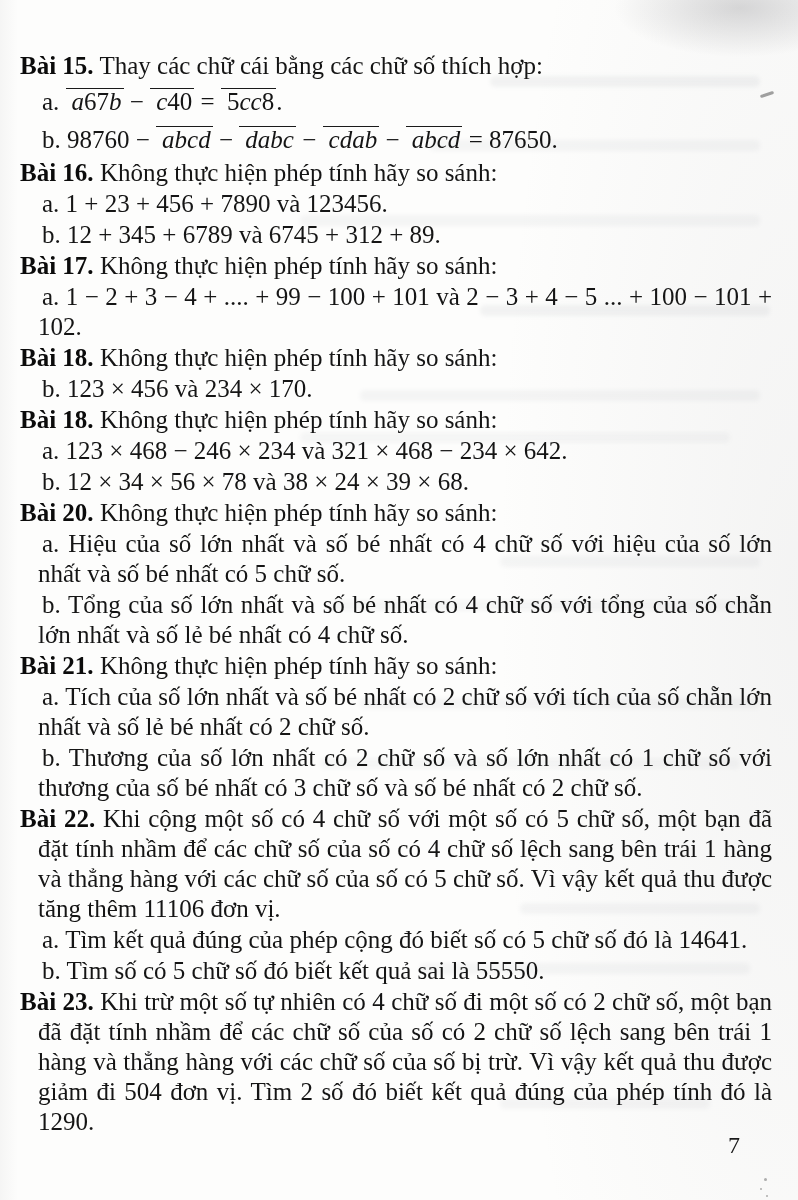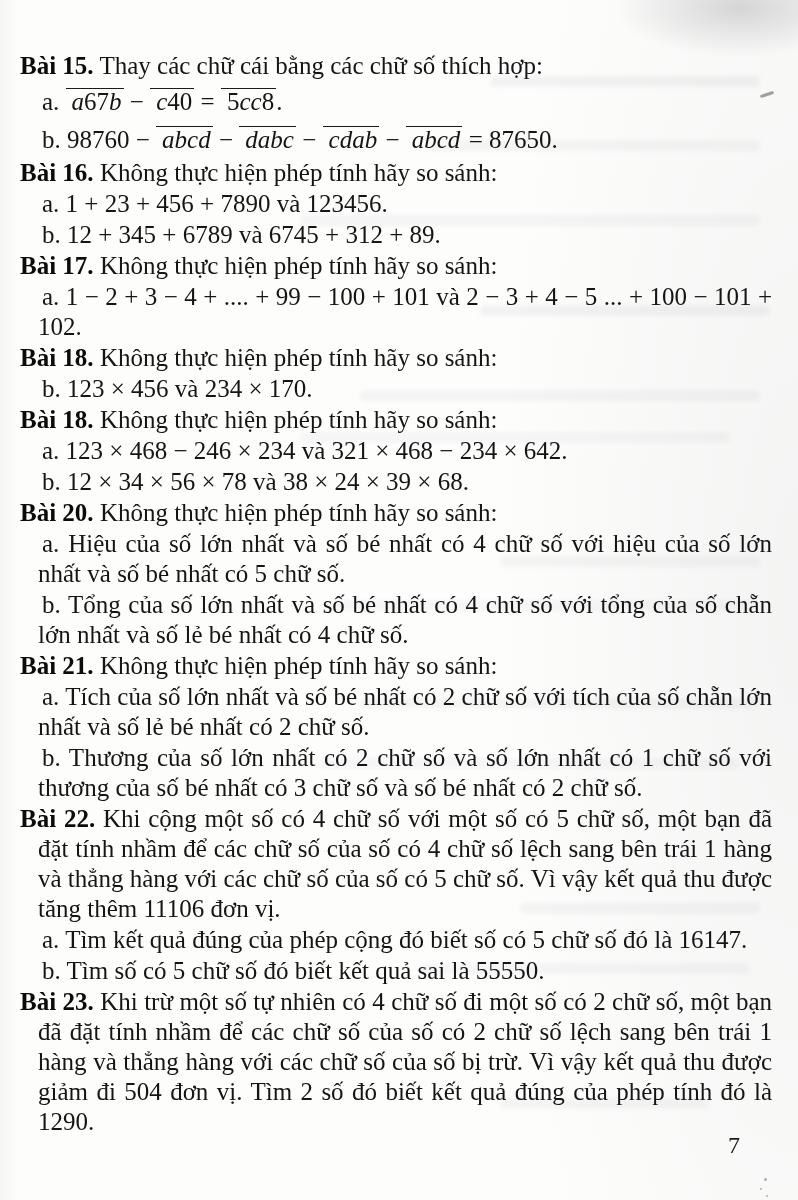--- a/index.html
+++ b/index.html
@@ -85,19 +85,19 @@
       <p class="intro"><span class="plabel">Bài 18.</span> Không thực hiện phép tính hãy so sánh:</p>
       <p class="part">a. 123 × 468 − 246 × 234 và 321 × 468 − 234 × 642.</p>
       <p class="part">b. 12 × 34 × 56 × 78 và 38 × 24 × 39 × 68.</p>
       <p class="intro"><span class="plabel">Bài 20.</span> Không thực hiện phép tính hãy so sánh:</p>
       <p class="part">a. Hiệu của số lớn nhất và số bé nhất có 4 chữ số với hiệu của số lớn nhất và số bé nhất có 5 chữ số.</p>
       <p class="part">b. Tổng của số lớn nhất và số bé nhất có 4 chữ số với tổng của số chẵn lớn nhất và số lẻ bé nhất có 4 chữ số.</p>
       <p class="intro"><span class="plabel">Bài 21.</span> Không thực hiện phép tính hãy so sánh:</p>
       <p class="part">a. Tích của số lớn nhất và số bé nhất có 2 chữ số với tích của số chẵn lớn nhất và số lẻ bé nhất có 2 chữ số.</p>
       <p class="part">b. Thương của số lớn nhất có 2 chữ số và số lớn nhất có 1 chữ số với thương của số bé nhất có 3 chữ số và số bé nhất có 2 chữ số.</p>
       <p class="intro"><span class="plabel">Bài 22.</span> Khi cộng một số có 4 chữ số với một số có 5 chữ số, một bạn đã đặt tính nhầm để các chữ số của số có 4 chữ số lệch sang bên trái 1 hàng và thẳng hàng với các chữ số của số có 5 chữ số. Vì vậy kết quả thu được tăng thêm 11106 đơn vị.</p>
-      <p class="part">a. Tìm kết quả đúng của phép cộng đó biết số có 5 chữ số đó là 16147.</p>
+      <p class="part">a. Tìm kết quả đúng của phép cộng đó biết số có 5 chữ số đó là 14641.</p>
       <p class="part">b. Tìm số có 5 chữ số đó biết kết quả sai là 55550.</p>
       <p class="intro"><span class="plabel">Bài 23.</span> Khi trừ một số tự nhiên có 4 chữ số đi một số có 2 chữ số, một bạn đã đặt tính nhầm để các chữ số của số có 2 chữ số lệch sang bên trái 1 hàng và thẳng hàng với các chữ số của số bị trừ. Vì vậy kết quả thu được giảm đi 504 đơn vị. Tìm 2 số đó biết kết quả đúng của phép tính đó là 1290.</p>
     </div>
 
   <div class="page-number">7</div>
 </div>
 
 </body></html>

